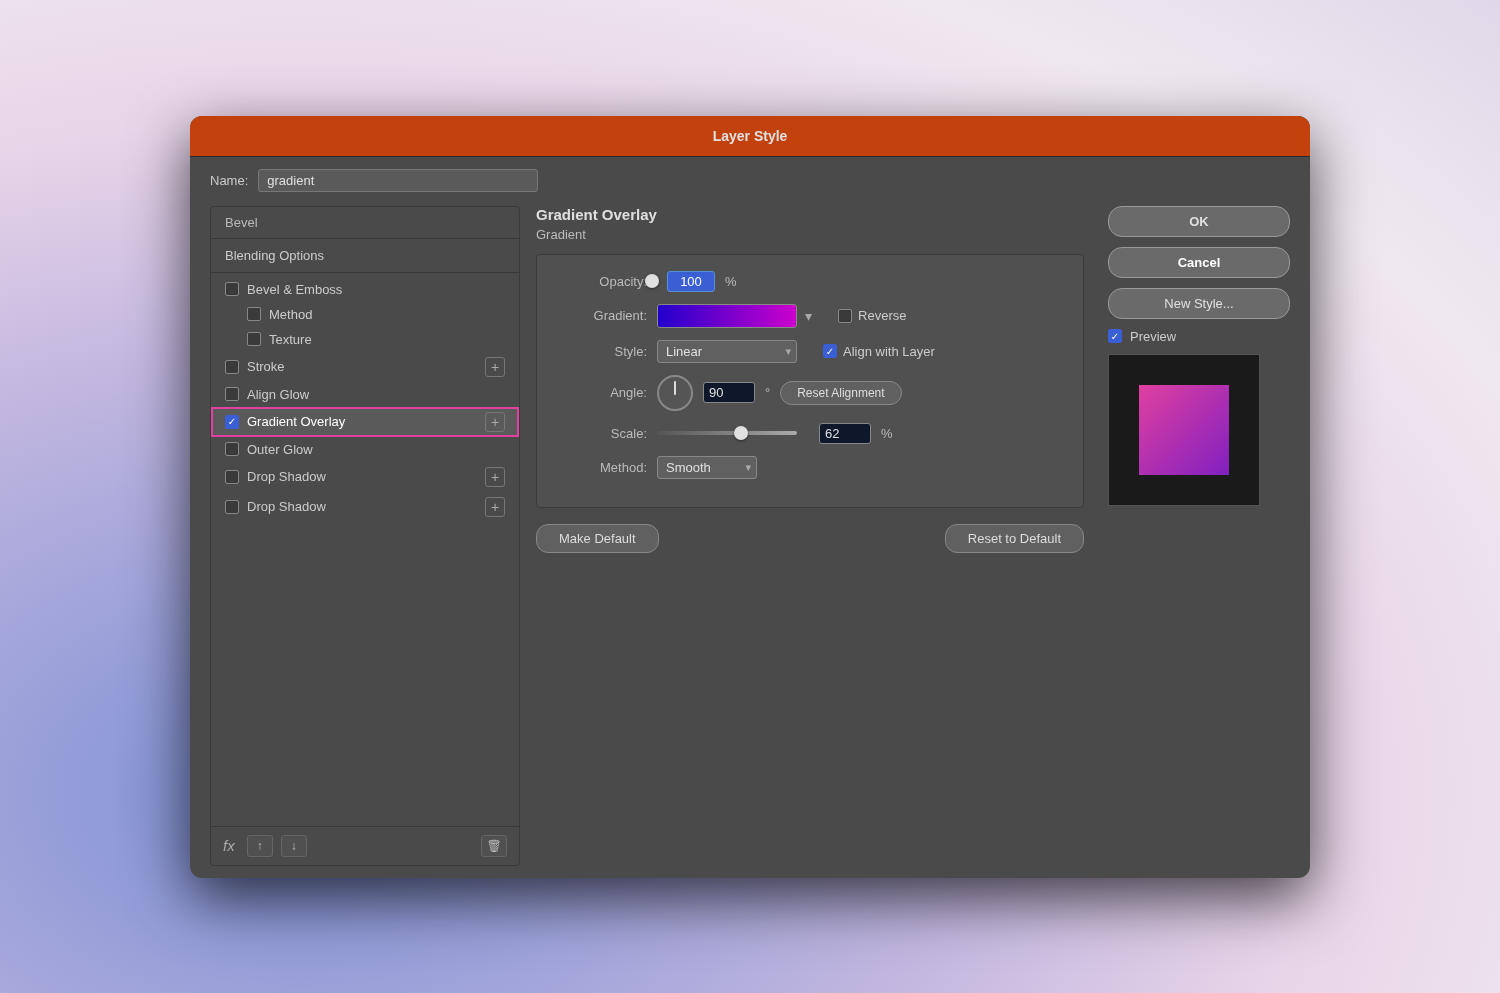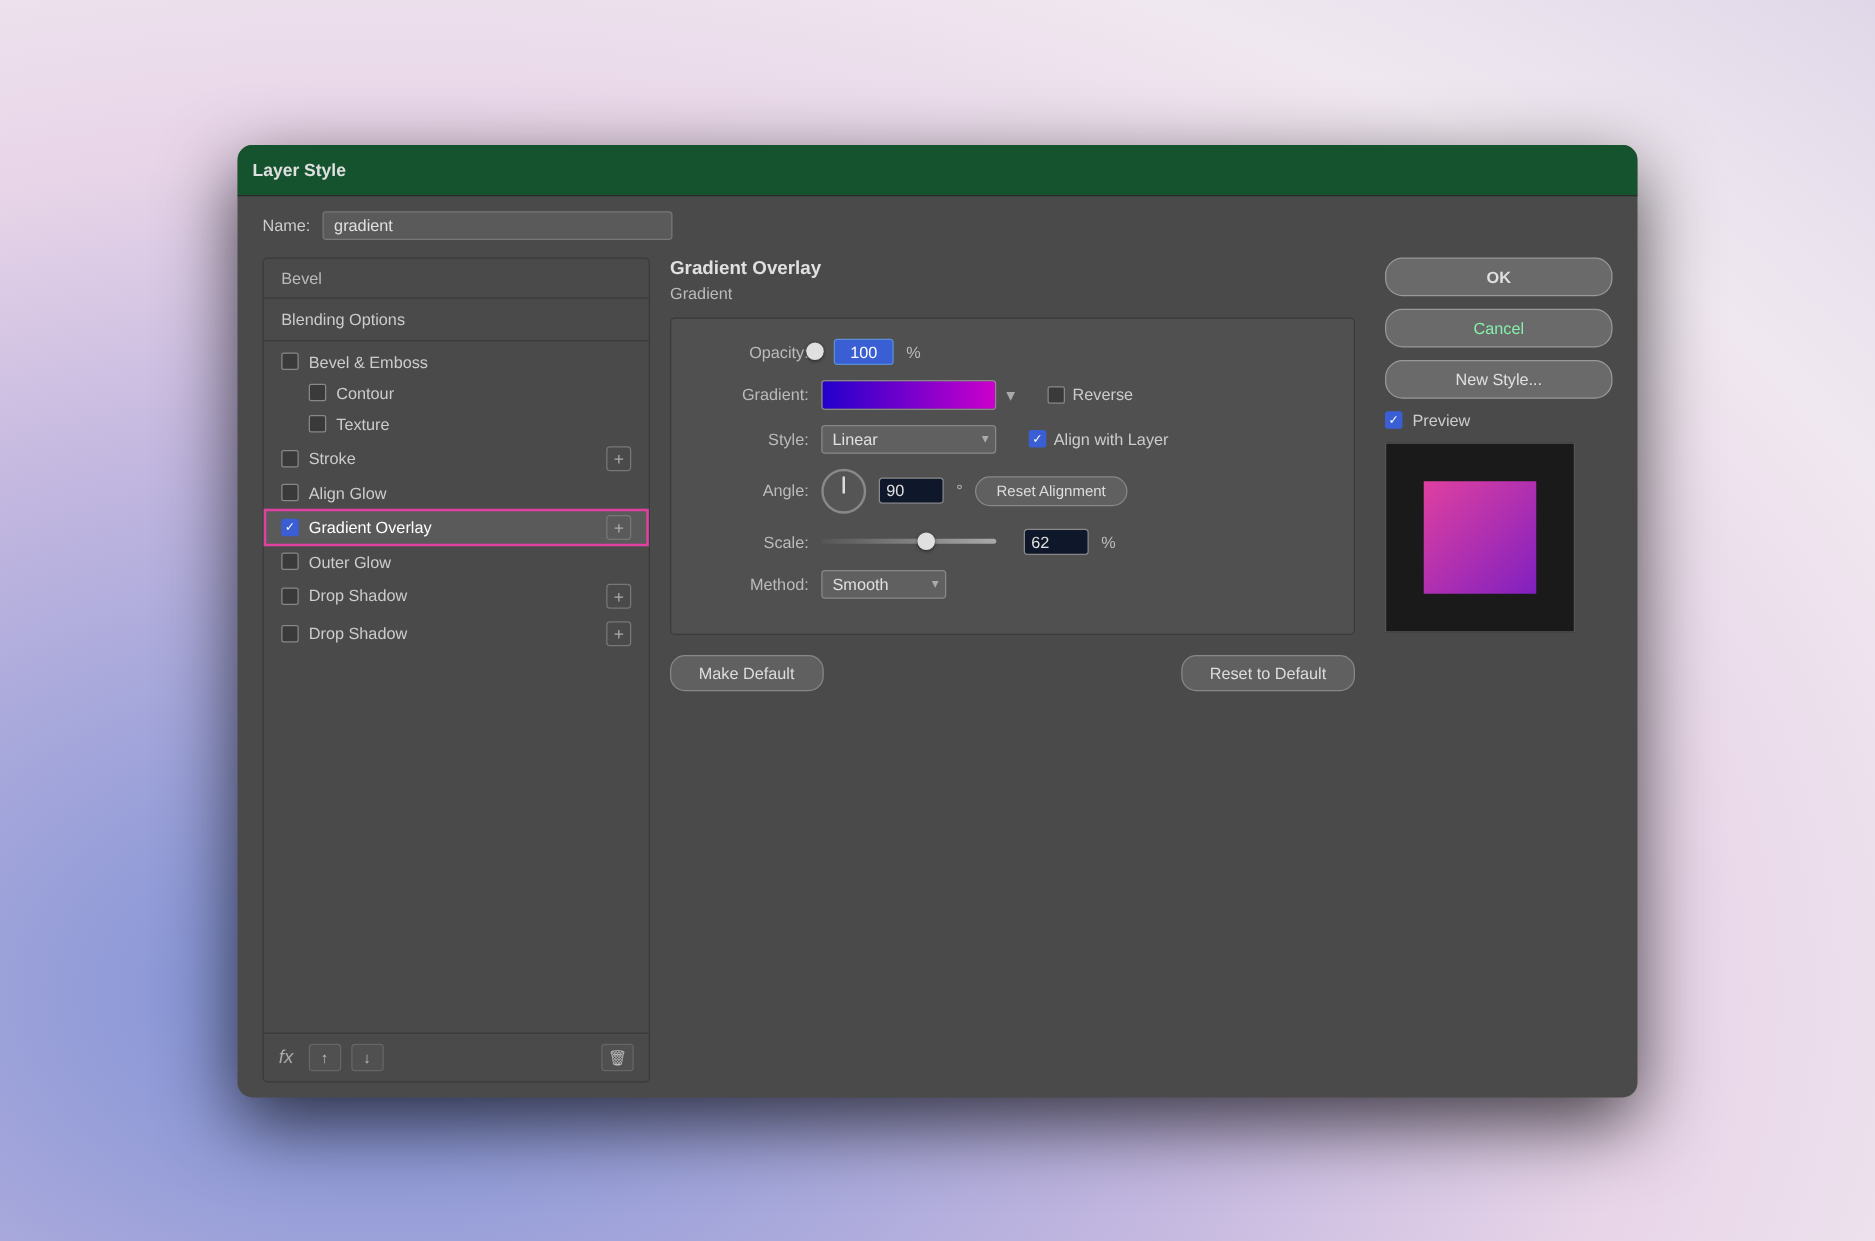--- a/index.html
+++ b/index.html
@@ -16,21 +16,22 @@
     }
     .dialog {
       width: 1120px;
       background: #4a4a4a;
       border-radius: 12px;
       box-shadow: 0 20px 60px rgba(0,0,0,0.7);
       overflow: hidden;
       position: relative;
     }
     .dialog-titlebar {
-      background: #14532d;
+      background: #c2410c;
+      text-align: center;
       padding: 12px;
       font-size: 14px;
       font-weight: 600;
       color: #e0e0e0;
       border-bottom: 1px solid #2a2a2a;
     }
     .dialog-body {
       display: flex;
       flex-direction: column;
       padding: 12px 20px;
@@ -420,26 +421,27 @@
       font-size: 13px;
       font-weight: 600;
       cursor: pointer;
       text-align: center;
       width: 100%;
     }
     .cancel-btn {
       background: #6a6a6a;
       border: 1px solid #999;
       border-radius: 14px;
-      color: #86efac;
+      color: #ffffff;
       padding: 7px 0;
       font-size: 13px;
       cursor: pointer;
       text-align: center;
       width: 100%;
+      font-weight: bold;
     }
     .new-style-btn {
       background: #6a6a6a;
       border: 1px solid #999;
       border-radius: 14px;
       color: #e0e0e0;
       padding: 7px 0;
       font-size: 13px;
       cursor: pointer;
       text-align: center;
@@ -506,21 +508,21 @@
           </div>
           <hr class="divider">
 
           <div class="layer-item">
             <div class="item-checkbox"></div>
             <span class="item-label">Bevel &amp; Emboss</span>
           </div>
 
           <div class="layer-item indented">
             <div class="item-checkbox"></div>
-            <span class="item-label">Contour</span>
+            <span class="item-label">Method</span>
           </div>
 
           <div class="layer-item indented">
             <div class="item-checkbox"></div>
             <span class="item-label">Texture</span>
           </div>
 
           <div class="layer-item">
             <div class="item-checkbox"></div>
             <span class="item-label">Stroke</span>

